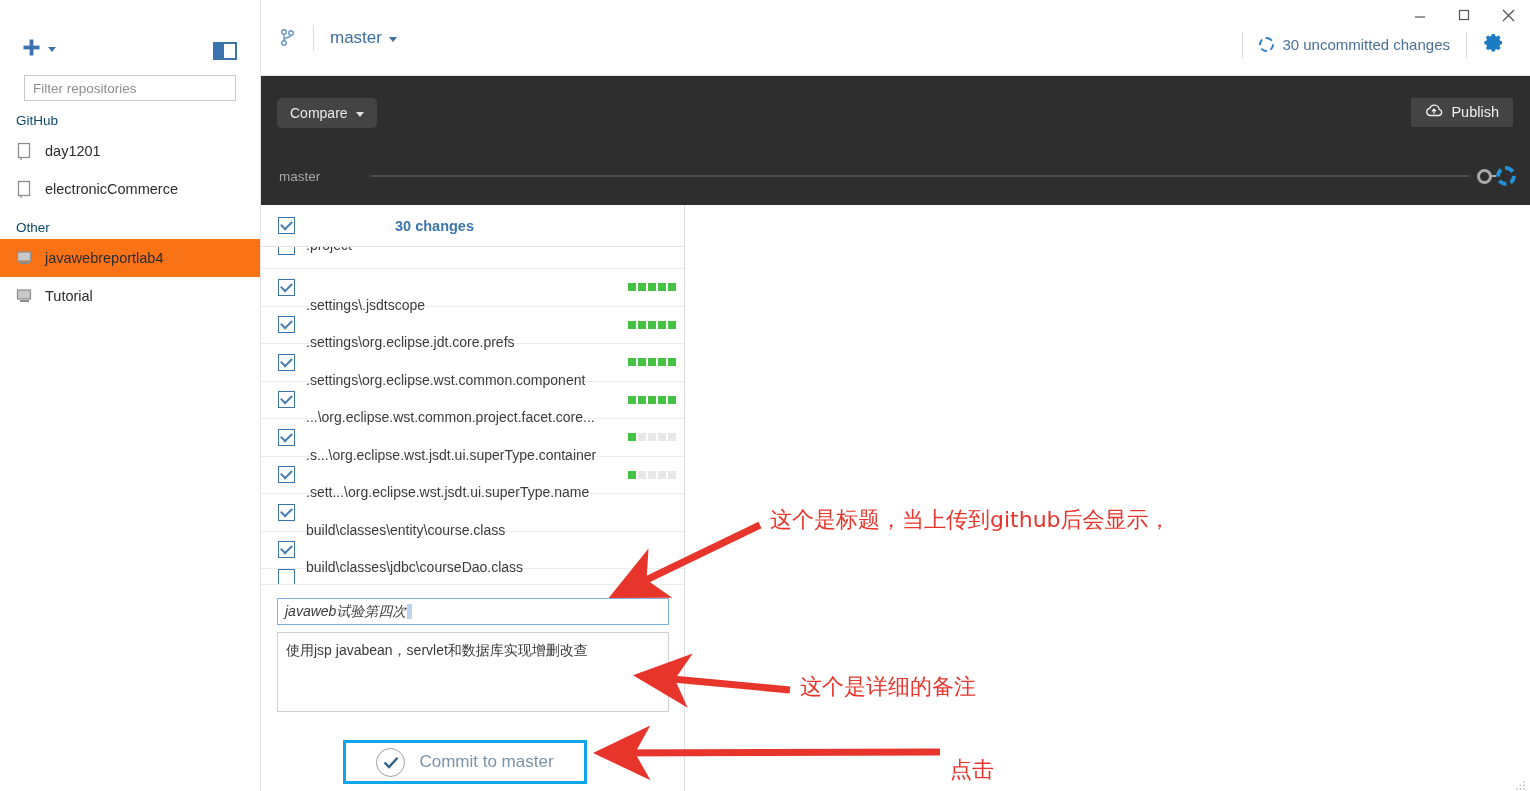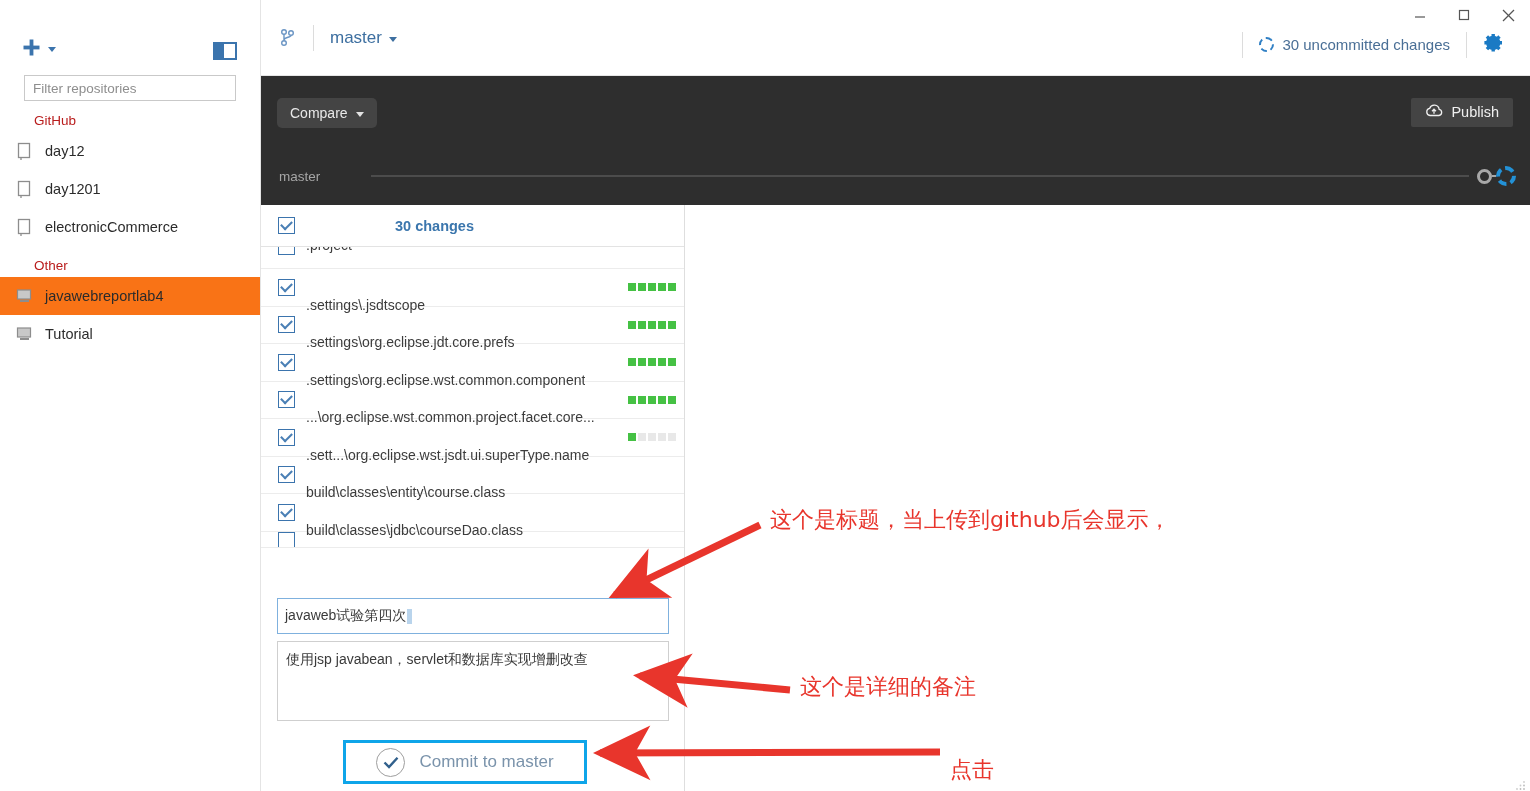--- a/index.html
+++ b/index.html
@@ -48,21 +48,21 @@
 
   .filter-wrap { padding: 0 24px; }
   .filter-input {
     width:100%; height:26px; border:1px solid #c9c9c9; background:#fff;
     font-size:13.5px; color:#7b7b7b; padding:0 8px;
     font-family:"Liberation Sans", sans-serif;
   }
   .filter-input::placeholder { color:#8e8e8e; }
 
   .group-label {
-    padding: 12px 0 4px 34px; font-size:13.5px; color:#b91c1c;
+    padding: 12px 0 4px 16px; font-size:13.5px; color:#0c4a6e;
   }
   .repo-item {
     height:38px; display:flex; align-items:center; gap:12px;
     padding-left:16px; font-size:14.5px; color:#2b2b2b;
   }
   .repo-item.selected { background:#f97316; }
   .repo-ico { width:17px; height:19px; flex:none; position:relative; }
 
   
   .topbar {
@@ -164,23 +164,23 @@
   .file-row.partial-bottom { height:16px; align-items:flex-start; overflow:hidden; }
   .file-row.partial-bottom .cb { margin-top:0px; }
 
   
   .commit-form {
     position:absolute; left:0; right:0; bottom:0; height:203px;
     background:#fff; padding:10px 16px 0 16px;
   }
   .summary-input {
     width:392px; height:27px; border:1px solid #7fb1de; background:#fff;
-    font-size:14px; color:#3a3a3a; padding:17px 7px;
+    font-size:14px; color:#3a3a3a; padding:8px 7px;
     font-family:"Liberation Sans", sans-serif; outline:none;
-    display:flex; align-items:center; position:relative;
+    display:flex; align-items:center; position:relative;font-style:italic;
   }
   .caret-bar {
     display:inline-block; width:5px; height:15px; background:#b9d4ec; margin-left:1px;
   }
   .desc-area {
     width:392px; height:80px; margin-top:7px;
     border:1px solid #cfcfcf; background:#fff;
     font-size:14px; color:#3a3a3a; padding:8px 8px;
     font-family:"Liberation Sans", sans-serif; outline:none; resize:none;
     line-height:1.3;
@@ -248,29 +248,20 @@
           <i></i>
         </div>
     </div>
 
     <div class="filter-wrap">
       <input class="filter-input" type="text" placeholder="Filter repositories" style="">
     </div>
 
     <div class="group-label">GitHub</div>
 
-    <div class="repo-item">
-      <span class="repo-ico">
-        <svg width="17" height="19" viewBox="0 0 17 19">
-          <rect x="2.5" y="1.5" width="11" height="14" fill="none" stroke="#8d8d8d" stroke-width="1.3"></rect>
-          <line x1="5" y1="15.5" x2="5" y2="18" stroke="#8d8d8d" stroke-width="1.3"></line>
-        </svg>
-      </span>
-      <span>day12</span>
-    </div>
 
     <div class="repo-item">
       <span class="repo-ico">
         <svg width="17" height="19" viewBox="0 0 17 19">
           <rect x="2.5" y="1.5" width="11" height="14" fill="none" stroke="#8d8d8d" stroke-width="1.3"></rect>
           <line x1="5" y1="15.5" x2="5" y2="18" stroke="#8d8d8d" stroke-width="1.3"></line>
         </svg>
       </span>
       <span>day1201</span>
     </div>
@@ -423,20 +414,31 @@
         <span class="file-name">...\org.eclipse.wst.common.project.facet.core...</span>
         <span class="bars">
           <b class="bar-on"></b>
             <b class="bar-on"></b>
             <b class="bar-on"></b>
             <b class="bar-on"></b>
             <b class="bar-on"></b>
         </span>
       </div>
 
+      <div class="file-row">
+        <span class="cb checked"></span>
+        <span class="file-name">.s...\org.eclipse.wst.jsdt.ui.superType.container</span>
+        <span class="bars">
+          <b class="bar-on"></b>
+            <b class="bar-off"></b>
+            <b class="bar-off"></b>
+            <b class="bar-off"></b>
+            <b class="bar-off"></b>
+        </span>
+      </div>
 
       <div class="file-row">
         <span class="cb checked"></span>
         <span class="file-name">.sett...\org.eclipse.wst.jsdt.ui.superType.name</span>
         <span class="bars">
           <b class="bar-on"></b>
             <b class="bar-off"></b>
             <b class="bar-off"></b>
             <b class="bar-off"></b>
             <b class="bar-off"></b>

